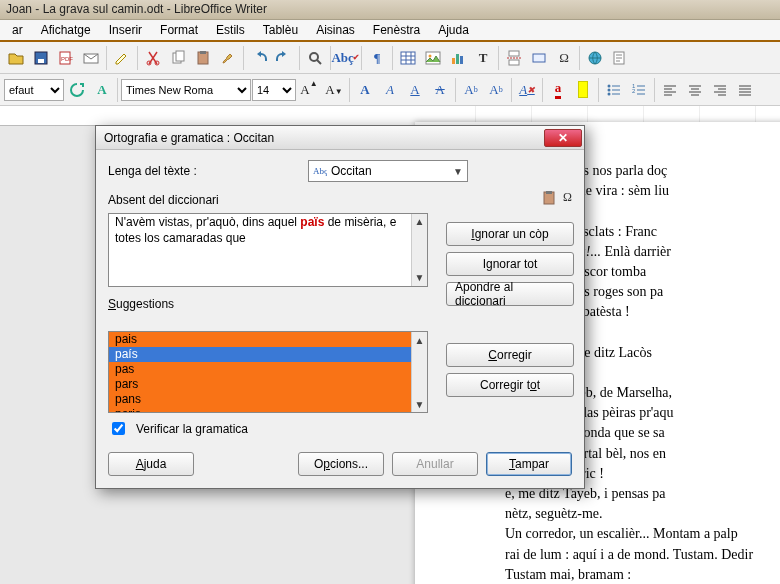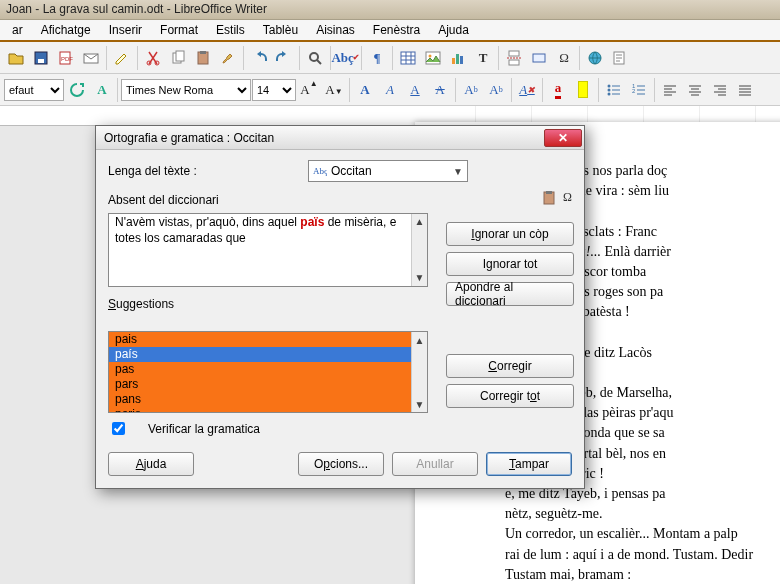--- a/index.html
+++ b/index.html
@@ -150,21 +150,21 @@
   }
   .textbox .vscroll .arr.bot { position:absolute; bottom:0; left:0; right:0; }
   .err { color:#c00; font-weight:bold; }
   .side-col {
     position:absolute;
     left: 350px;
     display:flex;flex-direction:column;gap:6px;
     width:128px;
   }
   .side-top { top: 72px; }
-  .side-mid { top: 204px; }
+  .side-mid { top: 193px; }
   .btn {
     height: 24px;
     border:1px solid #888;
     background: linear-gradient(#fefefe,#e6e6e6);
     font-size:12px;
     padding: 0 8px;
     display:flex;align-items:center;justify-content:center;
     border-radius:3px;
   }
   .btn.default { border:1px solid #3a6ea5; box-shadow: 0 0 0 1px #8fb5df inset; }
@@ -179,21 +179,21 @@
     font-size:12px;
   }
   .listbox .item { padding:0 6px; height:15px; line-height:15px; }
   .listbox .item.sel { background:#3a79d6; color:#fff; }
   .listbox .vscroll {
     position:absolute; right:0; top:0; bottom:0; width:16px;
     background:#eee;border-left:1px solid #ccc;
   }
   .listbox .vscroll .arr { height:16px;display:flex;align-items:center;justify-content:center;font-size:10px;color:#444; }
   .listbox .vscroll .arr.bot { position:absolute; bottom:0; left:0; right:0; }
-  .chk-row { margin-top:6px; display:flex; align-items:center; gap:20px; }
+  .chk-row { margin-top:6px; display:flex; align-items:center; gap:8px; }
   .dlg-foot {
     margin-top:14px;
     display:flex; align-items:center; gap:8px;
   }
   .dlg-foot .spacer { flex:1; }
   .uline::first-letter { text-decoration: underline; }
   .ul { text-decoration: underline; }
 </style>
 </head>
 <body>

